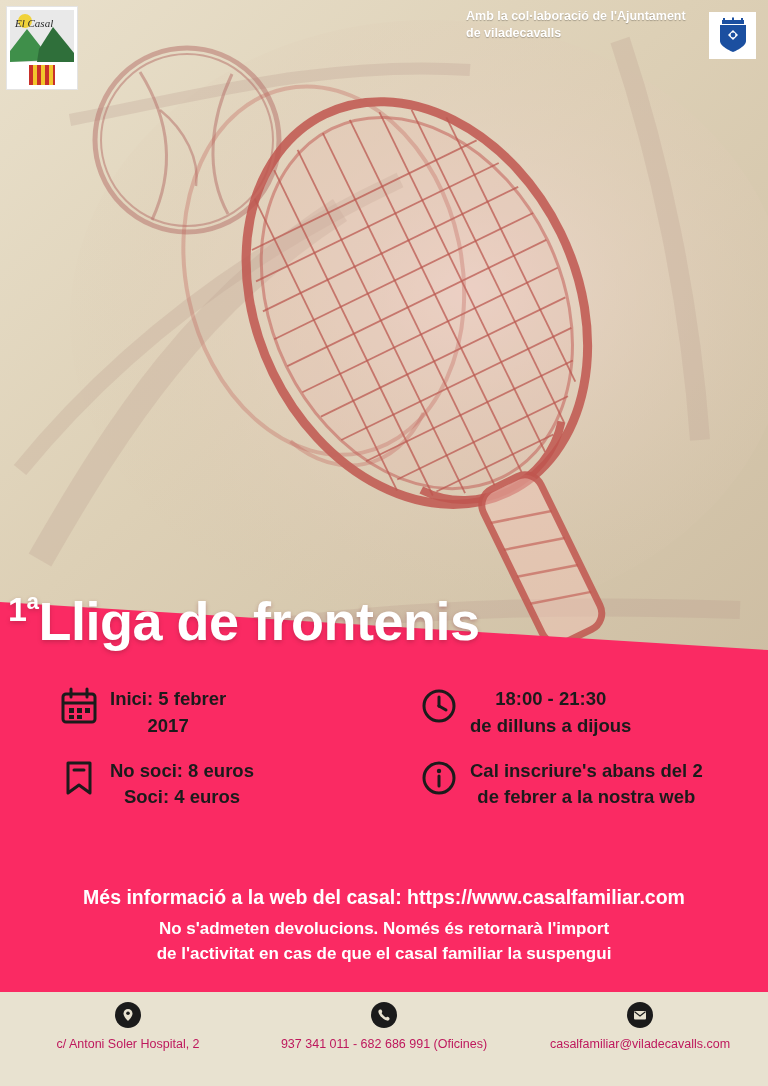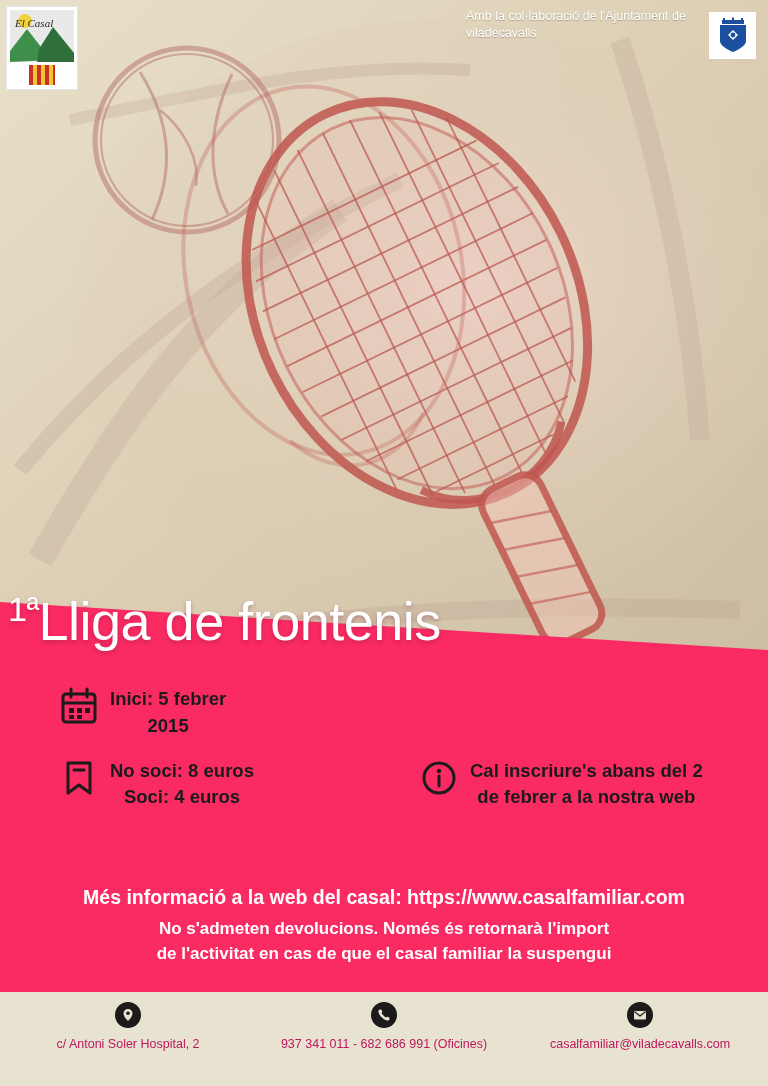--- a/index.html
+++ b/index.html
@@ -36,21 +36,21 @@
 
   
   .collab {
     position: absolute;
     right: 72px;
     top: 8px;
     width: 230px;
     text-align: left;
     color: #fff;
     font-size: 12.5px;
-    font-weight: normal;
+    font-weight: bold;
     line-height: 1.32;
     text-shadow: 0 1px 1px rgba(0,0,0,0.25);
   }
   .crest {
     position: absolute;
     right: 12px;
     top: 12px;
     width: 47px;
     height: 47px;
     background: #ffffff;
@@ -90,21 +90,21 @@
     border-left: 768px solid #fa2a63;
     border-top: 48px solid transparent;
   }
 
   .title {
     position: absolute;
     left: 8px;
     top: 592px;
     color: #ffffff;
     font-size: 54px;
-    font-weight: normal;
+    font-weight: bold;
     letter-spacing: -0.5px;
     line-height: 1;
     white-space: nowrap;
     text-shadow: 0 2px 4px rgba(120,30,50,0.35);
     text-align: center;
   }
   .title .sup { font-size: 34px; vertical-align: super; }
 
   
   .info {
@@ -327,21 +327,34 @@
             <line x1="27" y1="2" x2="27" y2="10" stroke="#1b1b1b" stroke-width="3" stroke-linecap="round"></line>
             <rect x="9" y="21" width="5" height="5" fill="#1b1b1b"></rect>
             <rect x="17" y="21" width="5" height="5" fill="#1b1b1b"></rect>
             <rect x="25" y="21" width="5" height="5" fill="#1b1b1b"></rect>
             <rect x="9" y="28" width="5" height="4" fill="#1b1b1b"></rect>
             <rect x="17" y="28" width="5" height="4" fill="#1b1b1b"></rect>
           </svg>
         </span>
         <div class="info-text">
           <div>Inici: 5 febrer</div>
-          <div>2015</div>
+          <div>2017</div>
+        </div>
+      </div>
+      <div class="info-cell right">
+        <span class="ic">
+          <svg width="38" height="38" viewBox="0 0 38 38">
+            <circle cx="19" cy="19" r="15" fill="none" stroke="#1b1b1b" stroke-width="3"></circle>
+            <line x1="19" y1="10" x2="19" y2="19" stroke="#1b1b1b" stroke-width="3" stroke-linecap="round"></line>
+            <line x1="19" y1="19" x2="26" y2="23" stroke="#1b1b1b" stroke-width="3" stroke-linecap="round"></line>
+          </svg>
+        </span>
+        <div class="info-text">
+          <div>18:00 - 21:30</div>
+          <div>de dilluns a dijous</div>
         </div>
       </div>
     </div>
 
     <div class="info-row">
       <div class="info-cell left">
         <span class="ic">
           <svg width="38" height="38" viewBox="0 0 38 38">
             <path d="M8,4 L30,4 L30,34 L19,26 L8,34 Z" fill="none" stroke="#1b1b1b" stroke-width="3" stroke-linejoin="round"></path>
             <line x1="14" y1="11" x2="24" y2="11" stroke="#1b1b1b" stroke-width="3" stroke-linecap="round"></line>

